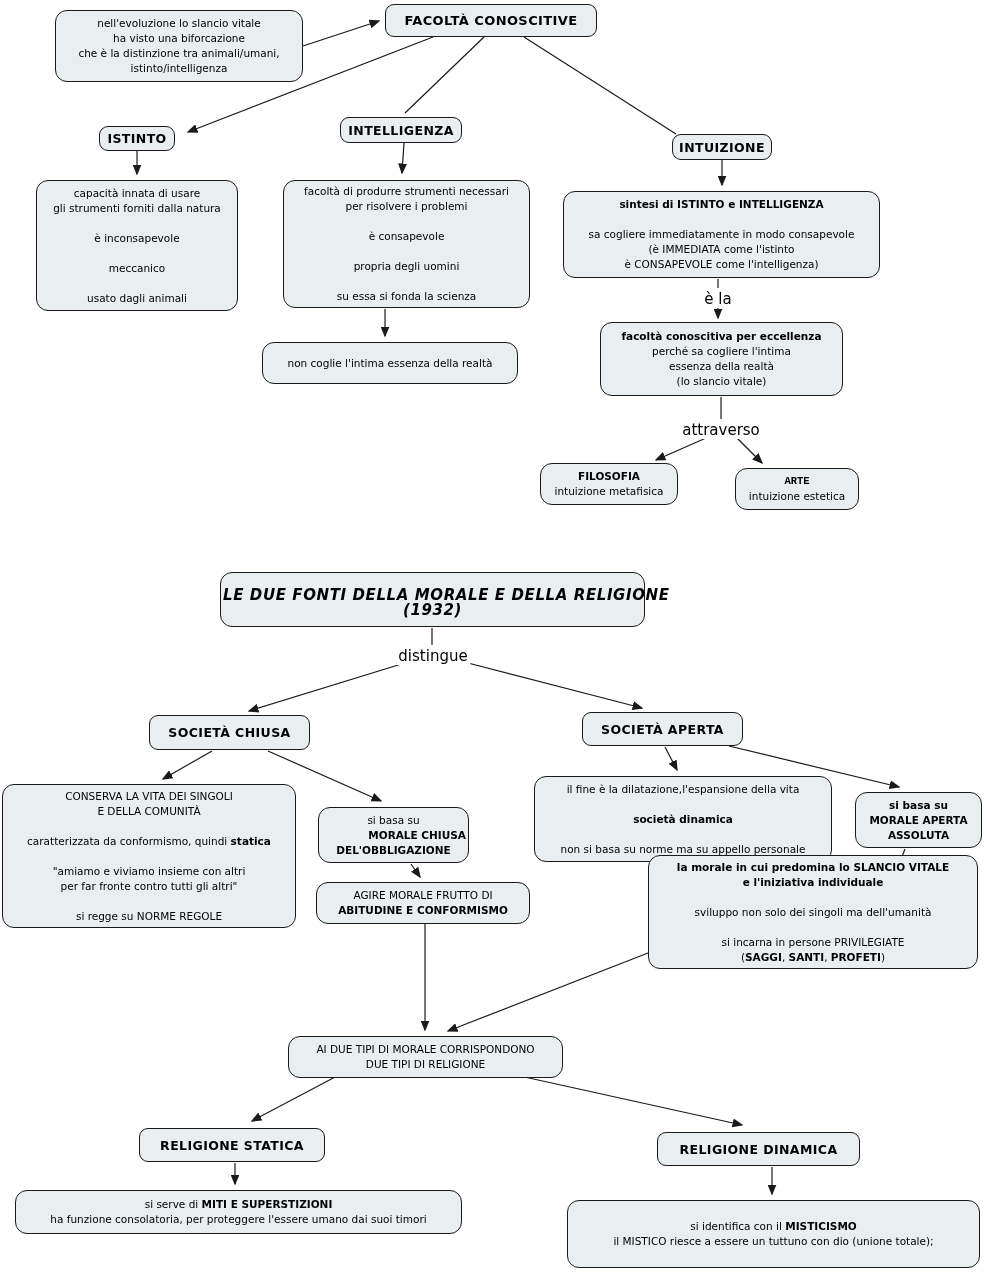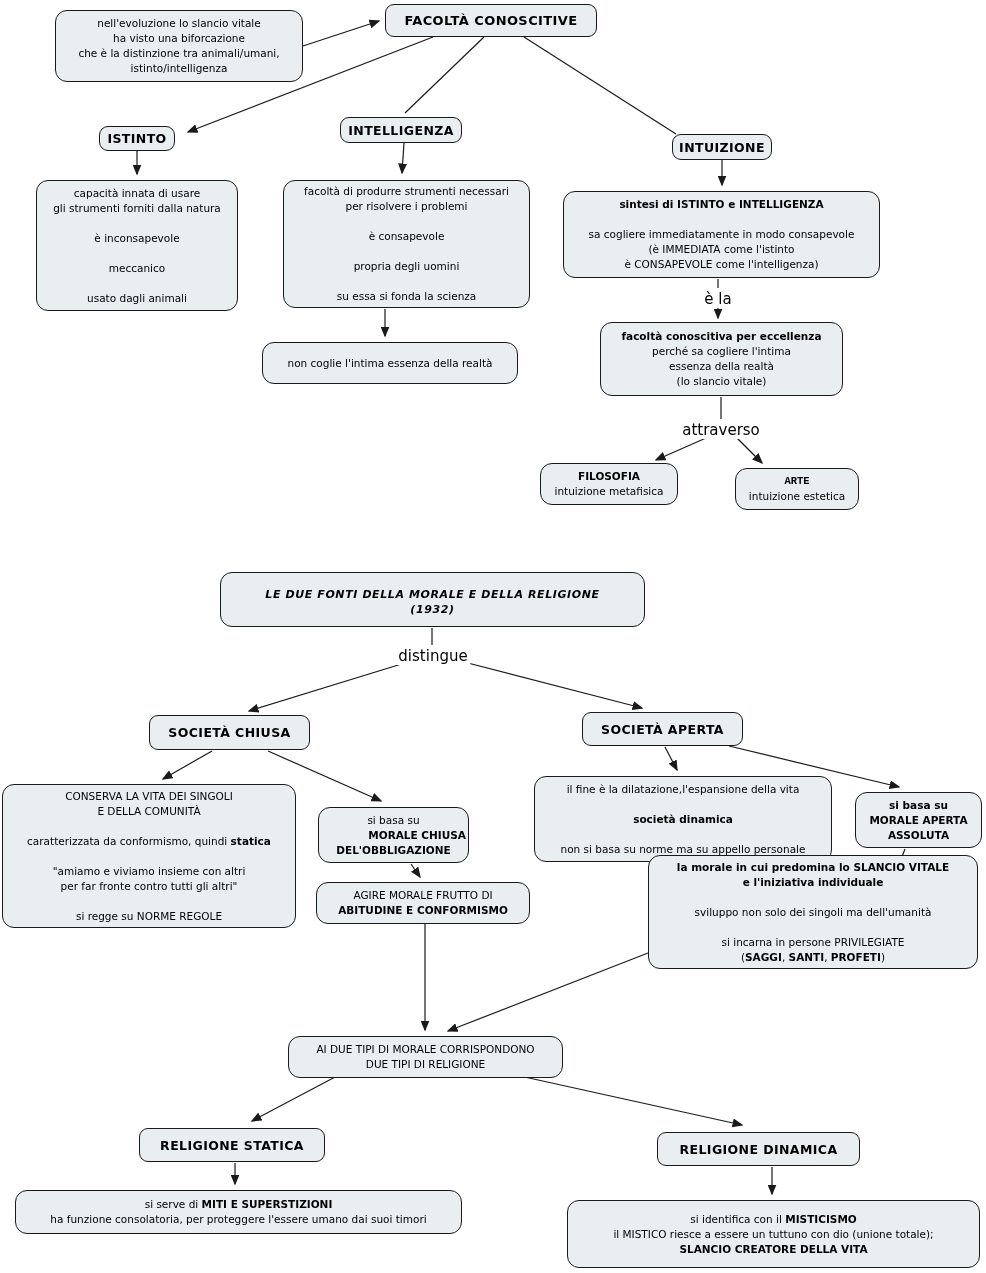--- a/index.html
+++ b/index.html
@@ -10,21 +10,21 @@
   .node {
     position:absolute;
     background:var(--node-fill,#e9eef1);
     border:1.4px solid var(--node-border,#1a1a1a);
     border-radius:12px;
     display:flex; flex-direction:column; justify-content:center;
     text-align:center; font-size:10.5px; line-height:15px;
     padding:20px 2px;
   }
   .node.header { font-weight:bold; font-size:12.5px; letter-spacing:.4px; border-radius:9px; padding:2px 6px; }
-  .node.title-box { font-weight:bold; font-style:italic; font-size:11px; letter-spacing:.6px; line-height:20px; }
+  .node.title-box { font-weight:bold; font-style:italic; font-size:15px; letter-spacing:.6px; line-height:20px; }
   .line { min-height:15px; white-space:nowrap; }
   .floating-label {
     position:absolute; font-size:15px; background:#fff; padding:0 3px;
     transform:translateX(-50%); white-space:nowrap;
   }
 </style>
 </head>
 <body>
 
 <div class="canvas">
@@ -180,16 +180,15 @@
     </div>
   <div class="node header" style="left:139px;top:1128px;width:186px;height:34px">RELIGIONE STATICA</div>
   <div class="node header" style="left:657px;top:1132px;width:203px;height:34px">RELIGIONE DINAMICA</div>
   <div class="node" style="left:15px;top:1190px;width:447px;height:44px">
       <div class="line"><span>si serve di </span><span style="font-weight: bold;">MITI E SUPERSTIZIONI</span></div>
       <div class="line">ha funzione consolatoria, per proteggere l'essere umano dai suoi timori</div>
     </div>
   <div class="node" style="left:567px;top:1200px;width:413px;height:68px">
       <div class="line"><span>si identifica con il </span><span style="font-weight: bold;">MISTICISMO</span></div>
       <div class="line">il MISTICO riesce a essere un tuttuno con dio (unione totale);</div>
-      <div class="line" style="font-weight: bold;">SLANCIO CREATORE DELLA VITA</div>
     </div>
 
 </div>
 
 </body></html>

